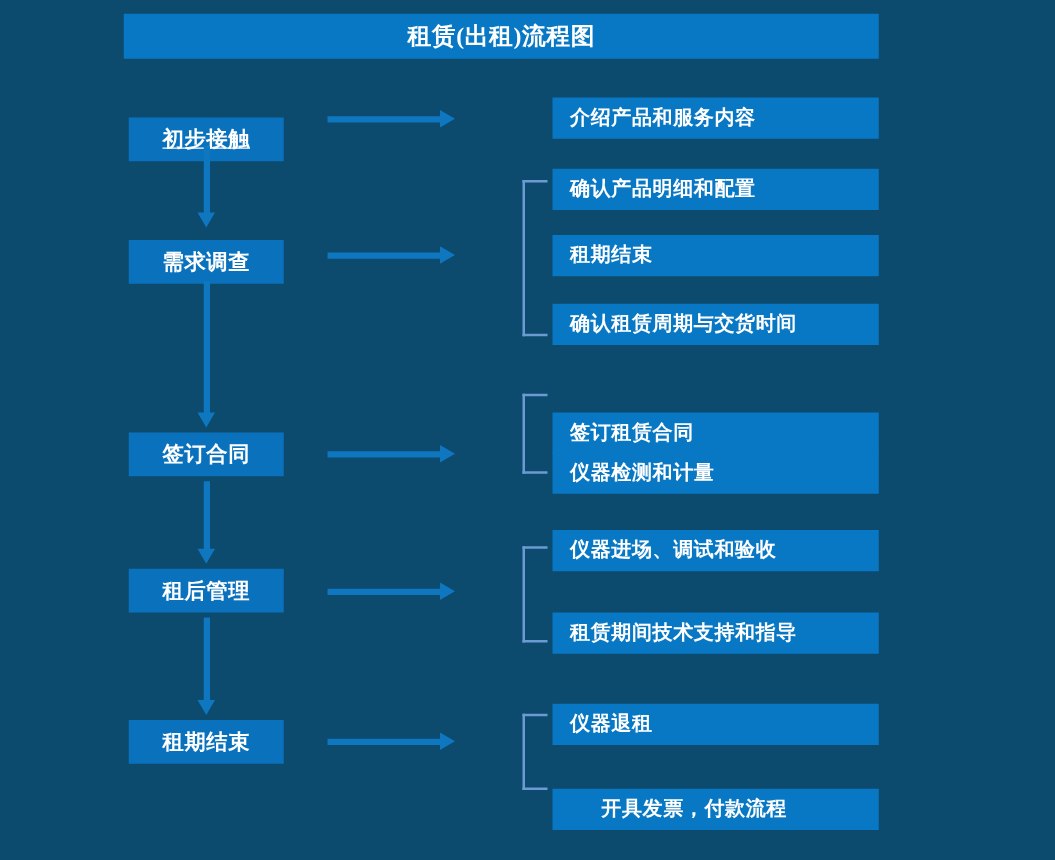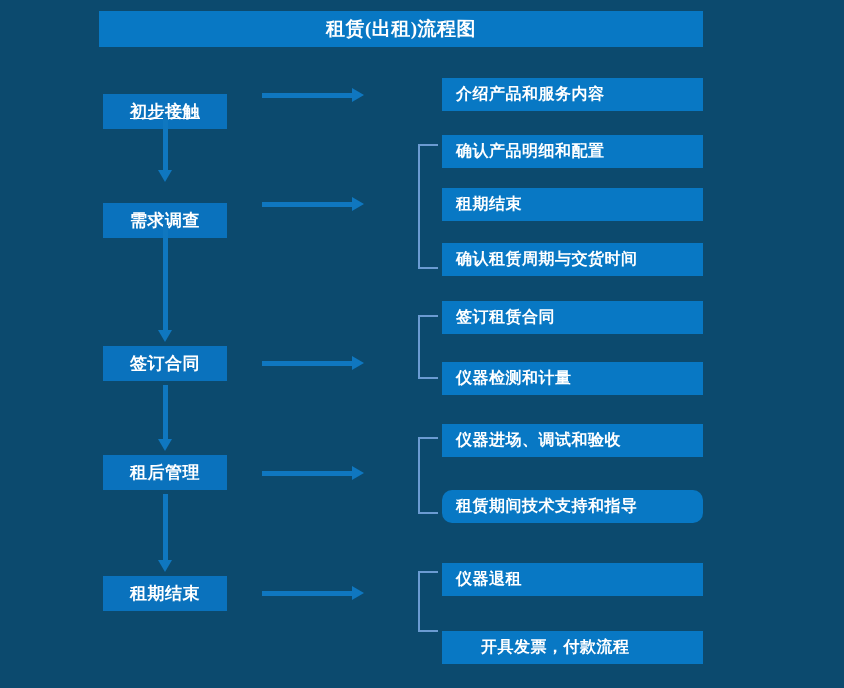--- a/index.html
+++ b/index.html
@@ -84,21 +84,21 @@
 </style>
 </head>
 <body>
 
 <div id="canvas">
 
   <div class="title-bar">租赁(出租)流程图</div>
 
   <div class="stage-box" style="top:94px;text-decoration:underline;">初步接触</div>
 
-  <div class="stage-box" style="top:203px;">需求调查</div>
+  <div class="stage-box" style="top:192px;">需求调查</div>
 
   <div class="stage-box" style="top:455px;">租后管理</div>
 
   <div class="stage-box" style="top:346px;">签订合同</div>
 
   <div class="stage-box" style="top:576px;">租期结束</div>
 
   <div class="v-arrow" style="left:158px; top:117px; height:65px;">
     <div class="shaft"></div>
       <div class="head"></div>
@@ -153,25 +153,25 @@
   <div class="bracket" style="top:571px; height:61px;"></div>
 
   <div class="detail-box" style="top:78px;text-align:center;">介绍产品和服务内容</div>
 
   <div class="detail-box" style="top:135px;">确认产品明细和配置</div>
 
   <div class="detail-box" style="top:188px;">租期结束</div>
 
   <div class="detail-box" style="top:243px;">确认租赁周期与交货时间</div>
 
-  <div class="detail-box" style="top:301px;">签订租赁合同</div>
+  <div class="detail-box" style="top:330px;">签订租赁合同</div>
 
   <div class="detail-box" style="top:362px;">仪器检测和计量</div>
 
   <div class="detail-box" style="top:424px;">仪器进场、调试和验收</div>
 
-  <div class="detail-box" style="top:490px;border-radius:10px;">租赁期间技术支持和指导</div>
+  <div class="detail-box" style="top:490px;">租赁期间技术支持和指导</div>
 
   <div class="detail-box" style="top:563px;">仪器退租</div>
 
   <div class="detail-box" style="top:631px;padding-left:39px;">开具发票，付款流程</div>
 
 </div>
 
 </body></html>

